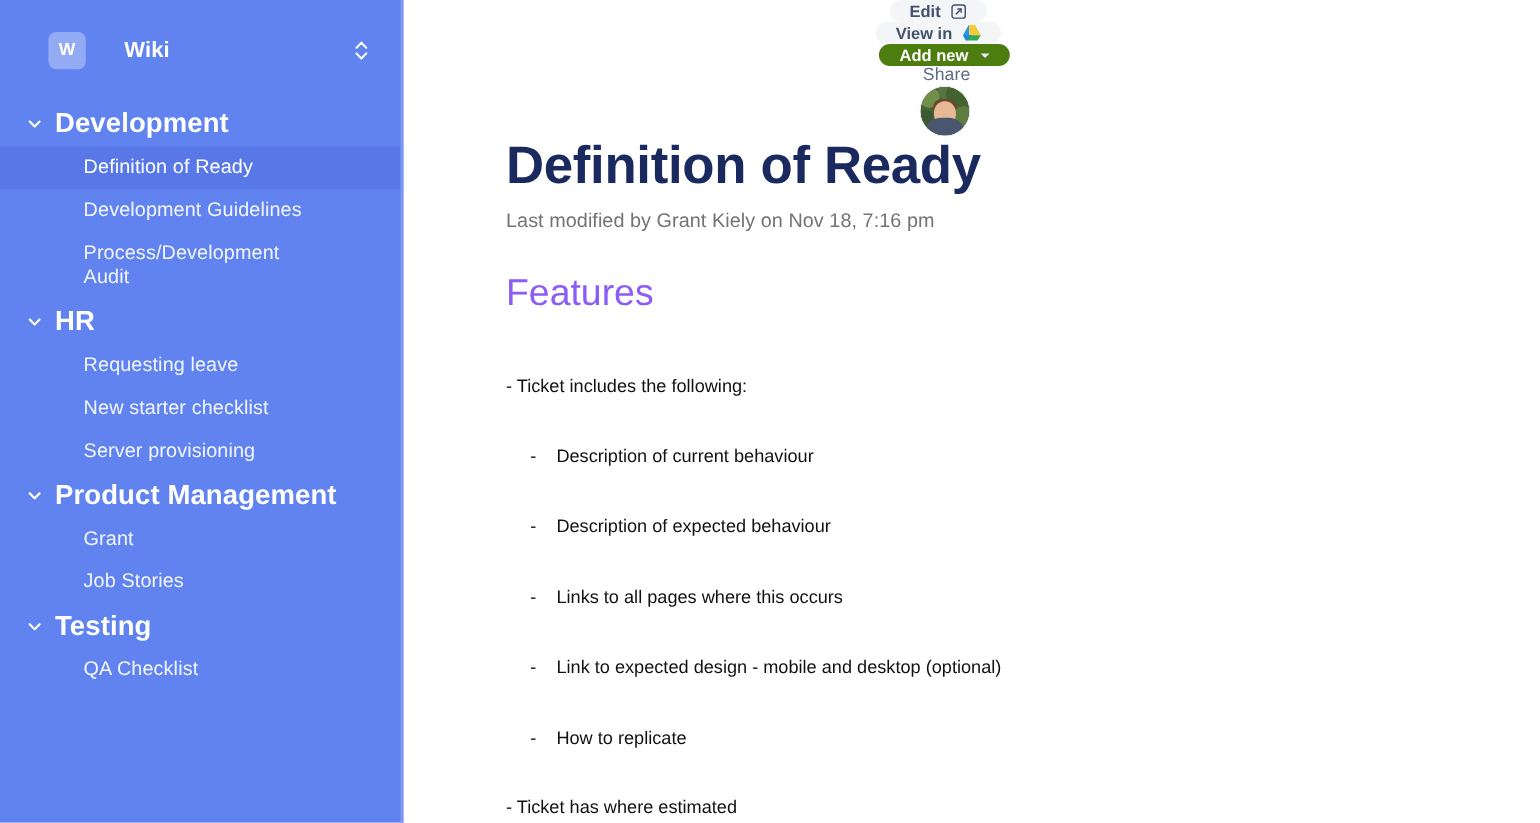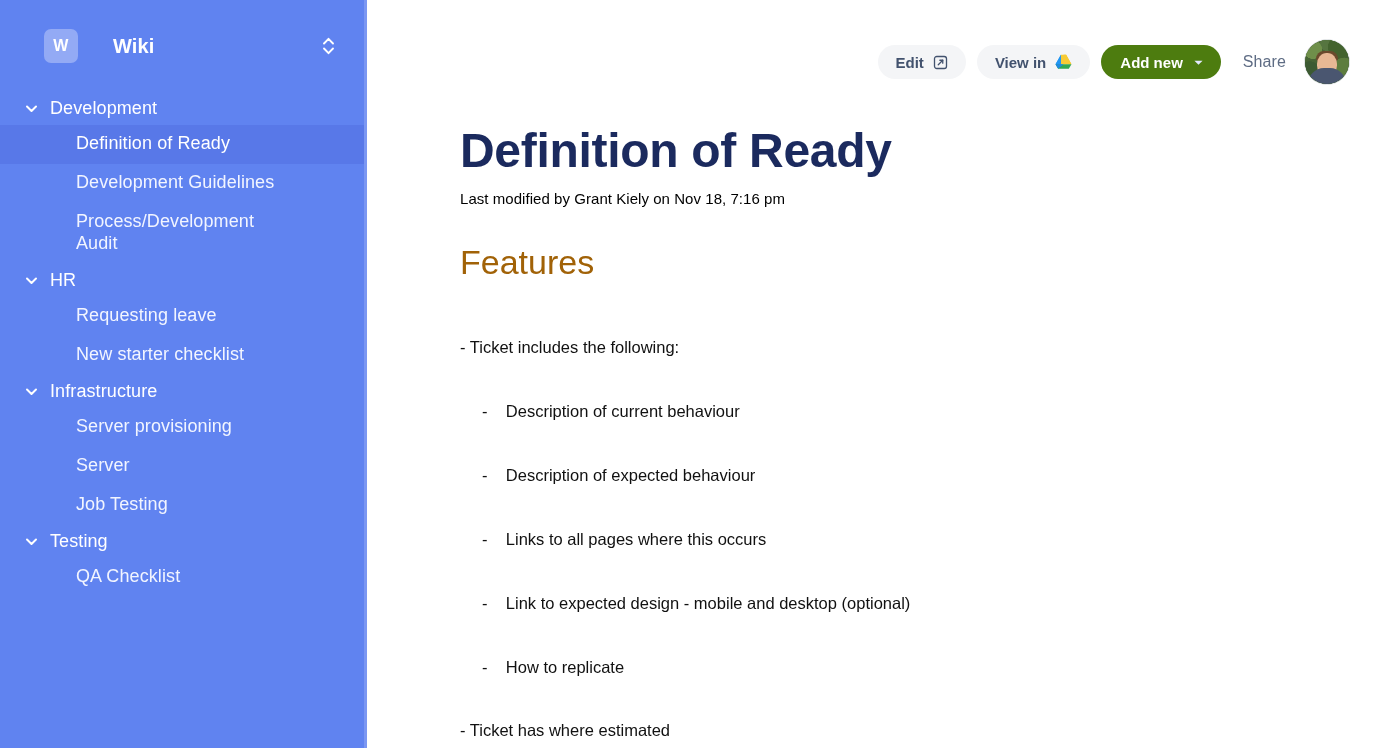--- a/index.html
+++ b/index.html
@@ -79,22 +79,22 @@
   .nav-group-header .chev {
     width: 22px;
     flex: 0 0 22px;
     display: flex;
     align-items: center;
     justify-content: center;
   }
 
   .nav-group-header .glabel {
     color: #ffffff;
-    font-size: 18px;
-    font-weight: normal;
+    font-size: 25px;
+    font-weight: bold;
     margin-left: 8px;
     letter-spacing: 0.1px;
   }
 
   .nav-item {
     display: block;
     padding: 8px 24px 9px 76px;
     color: #f2f5ff;
     font-size: 18px;
     line-height: 1.22;
@@ -116,20 +116,21 @@
     background: #ffffff;
   }
 
   #toolbar {
     height: 124px;
     display: flex;
     align-items: center;
     justify-content: flex-end;
     padding-right: 50px;
     gap: 0px;
+    flex-direction: column;
   }
 
   .tb-btn {
     height: 34px;
     border-radius: 17px;
     border: none;
     display: inline-flex;
     align-items: center;
     justify-content: center;
     gap: 9px;
@@ -220,37 +221,37 @@
 
   #page-title {
     color: #1b2a5e;
     font-size: 48px;
     font-weight: bold;
     line-height: 1.12;
     letter-spacing: -0.3px;
   }
 
   #page-meta {
-    color: #000000;
-    font-size: 15px;
+    color: #737373;
+    font-size: 18px;
     margin-top: 12px;
     letter-spacing: 0.05px;
   }
 
   #body-content {
     margin-top: 35px;
     font-family: "Liberation Sans", sans-serif;
     color: #000000;
   }
 
   #content-heading {
     font-size: 34px;
     font-weight: normal;
     line-height: 1.2;
-    color: #a16207;
+    color: #8b5cf6;
   }
 
   .blines {
     margin-top: 12px;
     font-size: 16.5px;
     line-height: 21.3px;
     color: #111111;
     white-space: pre;
   }
 
@@ -299,34 +300,34 @@
             <path d="M3 5.5 L7.5 10 L12 5.5" fill="none" stroke="#ffffff" stroke-width="2" stroke-linecap="round" stroke-linejoin="round"></path>
           </svg>
         </span>
         <span class="glabel">HR</span>
       </div>
       <div class="nav-item">Requesting leave</div>
       <div class="nav-item">New starter checklist</div>
     </div>
 
     <div class="nav-group">
+      <div class="nav-item">Server provisioning</div>
+    </div>
+
+    <div class="nav-group">
       <div class="nav-group-header">
         <span class="chev icon">
           <svg width="15" height="15" viewBox="0 0 15 15" aria-hidden="true">
             <path d="M3 5.5 L7.5 10 L12 5.5" fill="none" stroke="#ffffff" stroke-width="2" stroke-linecap="round" stroke-linejoin="round"></path>
           </svg>
         </span>
-        <span class="glabel">Infrastructure</span>
+        <span class="glabel">Product Management</span>
       </div>
-      <div class="nav-item">Server provisioning</div>
-    </div>
-
-    <div class="nav-group">
-      <div class="nav-item">Server</div>
-      <div class="nav-item">Job Testing</div>
+      <div class="nav-item">Grant</div>
+      <div class="nav-item">Job Stories</div>
     </div>
 
     <div class="nav-group">
       <div class="nav-group-header">
         <span class="chev icon">
           <svg width="15" height="15" viewBox="0 0 15 15" aria-hidden="true">
             <path d="M3 5.5 L7.5 10 L12 5.5" fill="none" stroke="#ffffff" stroke-width="2" stroke-linecap="round" stroke-linejoin="round"></path>
           </svg>
         </span>
         <span class="glabel">Testing</span>

